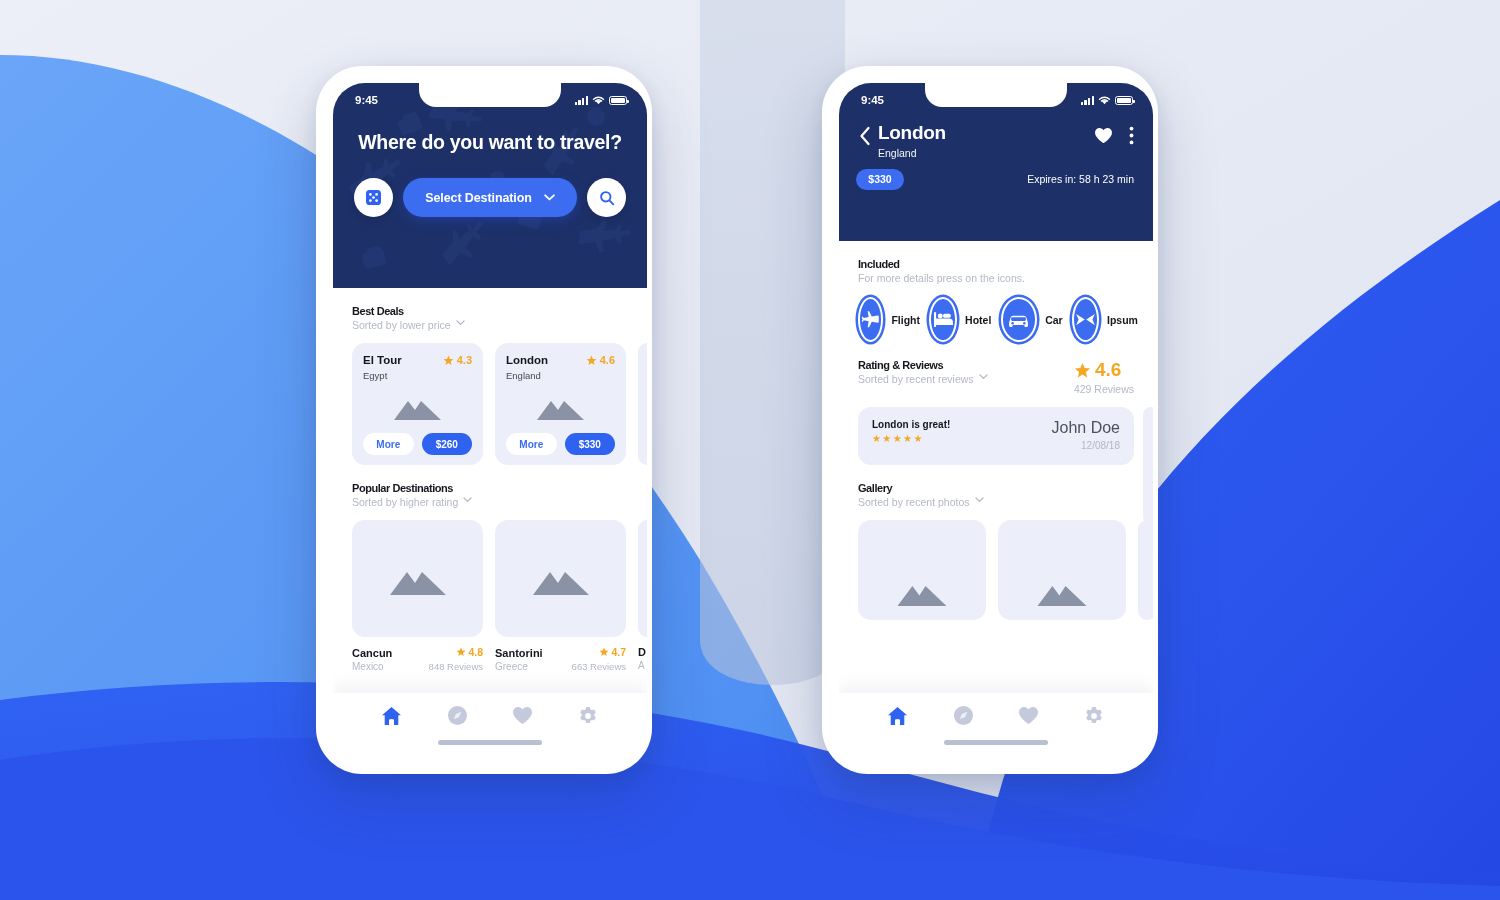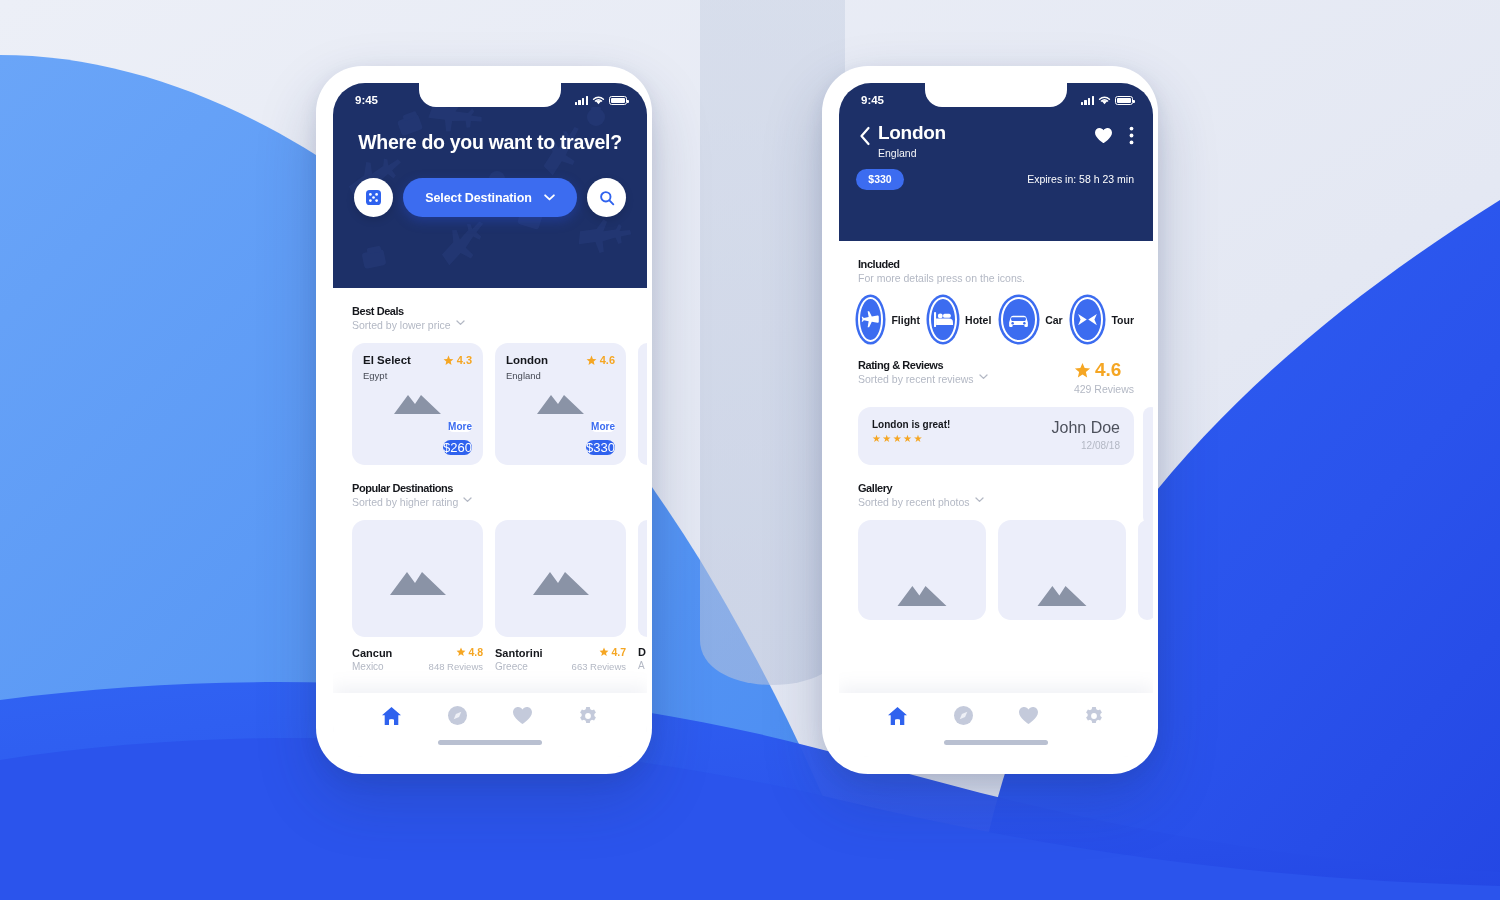--- a/index.html
+++ b/index.html
@@ -130,28 +130,28 @@
   .deal-card {
     flex:none;width:131px;height:122px;border-radius:13px;
     background:#eceefa;padding:11px 11px 10px;
     display:flex;flex-direction:column;
   }
   .deal-top { display:flex;justify-content:space-between;align-items:flex-start; }
   .deal-name { font-size:11.5px;font-weight:700;color:#15171c;line-height:1.15; }
   .deal-country { font-size:9.5px;color:#464a55;margin-top:3px; }
   .deal-rate { display:flex;align-items:center;gap:2.5px;font-size:11px;font-weight:700;color:#f5a623; }
   .deal-img { flex:1;display:flex;align-items:center;justify-content:center;margin:2px 0 4px; }
-  .deal-actions { display:flex;gap:8px;align-items:flex-end;flex-direction:column; }
+  .deal-actions { display:flex;gap:8px;align-items:center; }
   .btn-more {
     flex:1;height:22px;border-radius:11px;background:#fff;color:#3c6cf0;
     font-size:10px;font-weight:700;display:flex;align-items:center;justify-content:center;
   }
   .btn-price {
     flex:1;height:22px;border-radius:11px;background:#2f62ee;color:#fff;
-    font-size:13px;font-weight:400;display:flex;align-items:center;justify-content:center;
+    font-size:10px;font-weight:700;display:flex;align-items:center;justify-content:center;
   }
 
   
   .dest-card { flex:none;width:131px; }
   .dest-thumb {
     width:131px;height:117px;border-radius:13px;background:#eceefa;
     display:flex;align-items:center;justify-content:center;
   }
   .dest-meta { display:flex;justify-content:space-between;align-items:baseline;margin-top:9px; }
   .dest-name { font-size:11px;font-weight:700;color:#15171c; }
@@ -323,21 +323,21 @@
           <svg width="9" height="6" viewBox="0 0 9 6">
             <path d="M1 1 L4.5 4.4 L8 1" stroke="#b3b8c4" stroke-width="1.3" fill="none" stroke-linecap="round" stroke-linejoin="round"></path>
           </svg>
         </div>
       </div>
 
       <div class="hscroll">
         <div class="deal-card">
           <div class="deal-top">
             <div>
-              <div class="deal-name">El Select</div>
+              <div class="deal-name">El Tour</div>
               <div class="deal-country">Egypt</div>
             </div>
             <div class="deal-rate">
               <svg width="11" height="11" viewBox="0 0 11 11">
                   <path d="M5.5 0.6 L6.9 3.9 L10.4 4.2 L7.7 6.5 L8.5 10 L5.5 8.1 L2.5 10 L3.3 6.5 L0.6 4.2 L4.1 3.9 Z" fill="#f5a623"></path>
                 </svg>
               <span>4.3</span>
             </div>
           </div>
           <div class="deal-img">
@@ -562,21 +562,21 @@
           </span>
           <span class="inc-label">Car</span>
         </div>
         <div class="inc-item">
           <span class="inc-circle">
             <svg width="23" height="15" viewBox="0 0 24 16">
               <path d="M11.2 8 L2 2 L4.6 8 L2 14 Z" fill="#fff"></path>
               <path d="M12.8 8 L22 2 L19.4 8 L22 14 Z" fill="#fff"></path>
             </svg>
           </span>
-          <span class="inc-label">Tour</span>
+          <span class="inc-label">Ipsum</span>
         </div>
       </div>
 
       <div class="sec sec-head row">
         <div>
           <div class="sec-title">Rating &amp; Reviews</div>
           <div class="sec-sub">
             <span>Sorted by recent reviews</span>
             <svg width="9" height="6" viewBox="0 0 9 6">
               <path d="M1 1 L4.5 4.4 L8 1" stroke="#b3b8c4" stroke-width="1.3" fill="none" stroke-linecap="round" stroke-linejoin="round"></path>

